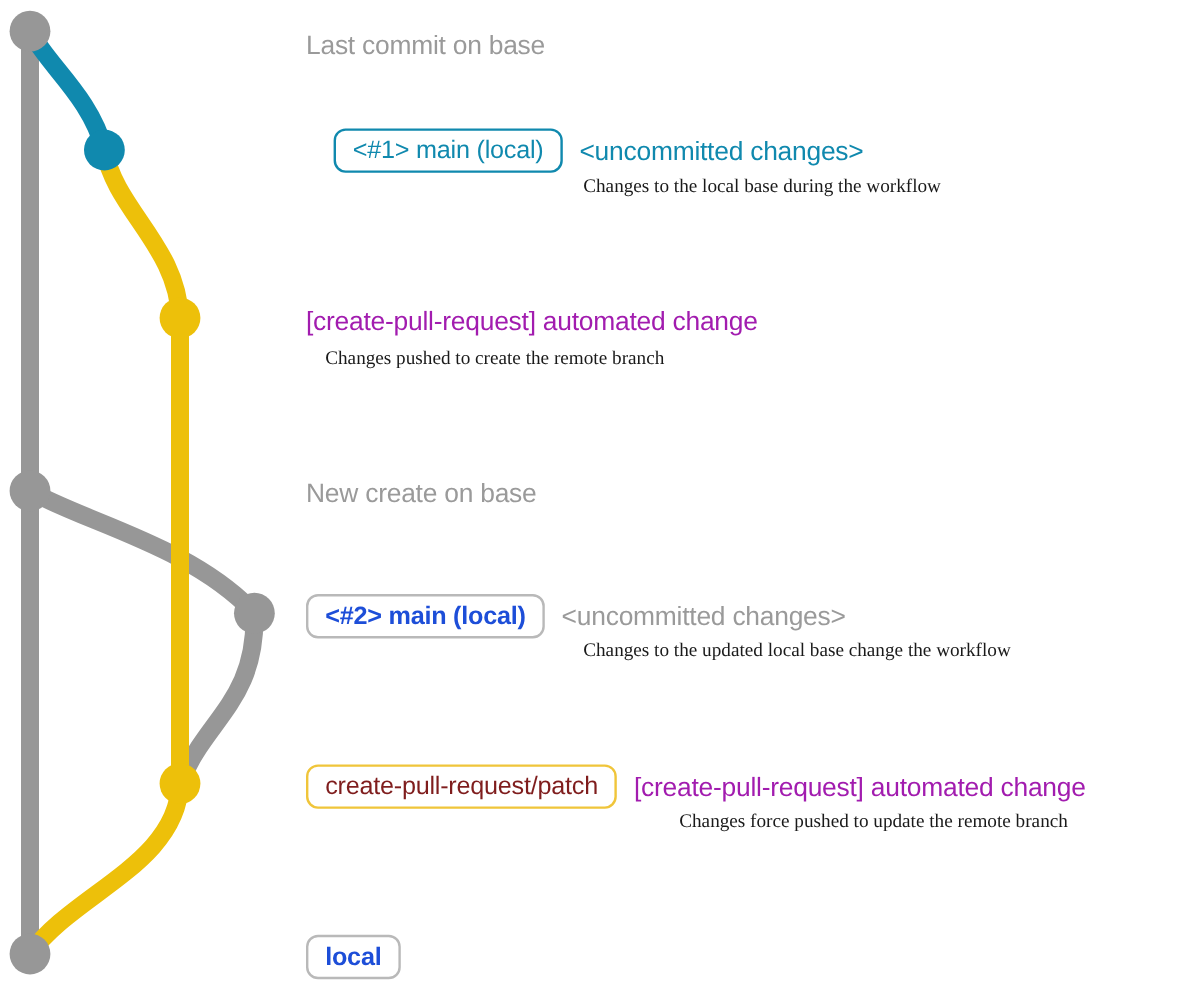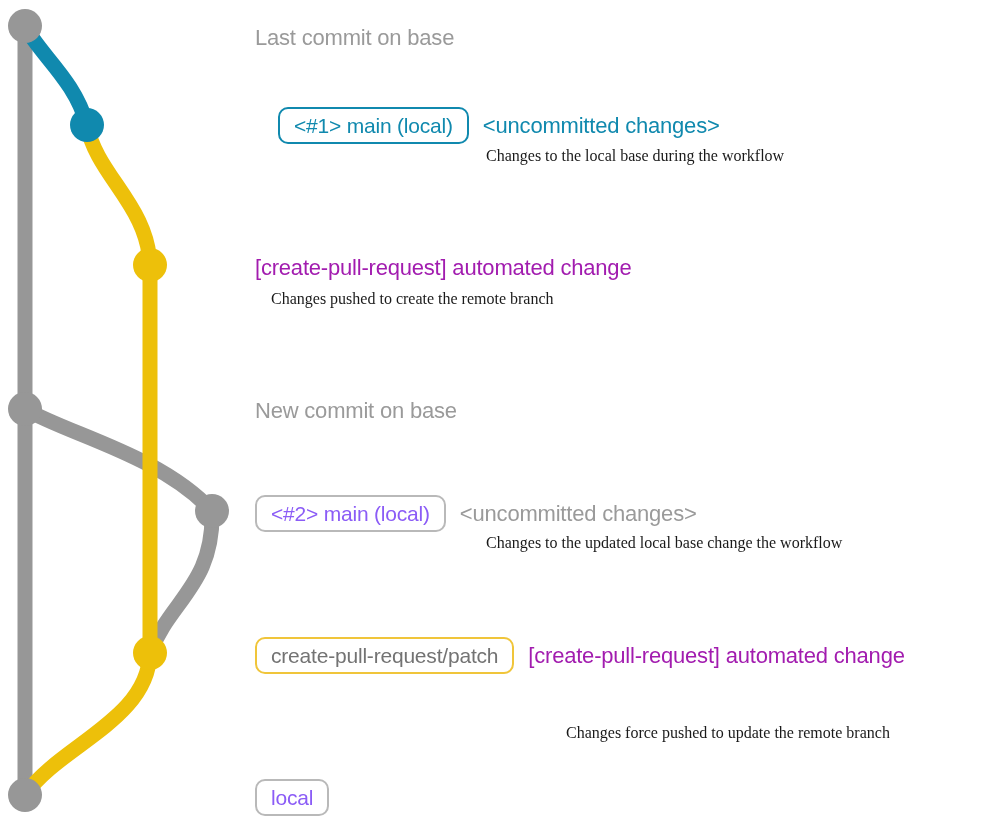--- a/index.html
+++ b/index.html
@@ -42,22 +42,22 @@
     padding: 0 14px;
     border-radius: 10px;
     border: 2px solid #9a9a9a;
     font-size: 21px;
     line-height: 1;
     color: #8c8c8c;
     background: #ffffff;
     letter-spacing: -0.2px;
   }
   .pill.teal   { border-color: #1089ae; color: #1089ae; }
-  .pill.yellow { border-color: #f0c53a; color: #737373; }
-  .pill.gray   { border-color: #b9b9b9; color: #8b5cf6; }
+  .pill.yellow { border-color: #f0c53a; color: #7f1d1d; }
+  .pill.gray   { border-color: #b9b9b9; color: #1d4ed8; font-weight: bold; }
 
   
   .subject {
     font-size: 22px;
     line-height: 1;
     letter-spacing: -0.2px;
     color: #9a9a9a;
   }
   .subject.teal   { color: #1089ae; }
   .subject.yellow { color: #a21caf; }
@@ -111,30 +111,30 @@
   <span class="subject teal pad">&lt;uncommitted changes&gt;</span>
 </div>
 <div class="note" style="left:486px; top:148px;">Changes to the local base during the workflow</div>
 
 <div class="row" style="left:255px; top:254px; height:28px;">
   <span class="subject yellow">[create-pull-request] automated change</span>
 </div>
 <div class="note" style="left:271px; top:291px;">Changes pushed to create the remote branch</div>
 
 <div class="row" style="left:255px; top:396px; height:30px;">
-  <span class="subject gray">New commit on base</span>
+  <span class="subject gray">New create on base</span>
 </div>
 
 <div class="row" style="left:255px; top:495px; height:37px;">
   <span class="pill gray">&lt;#2&gt; main (local)</span>
   <span class="subject gray pad">&lt;uncommitted changes&gt;</span>
 </div>
 <div class="note" style="left:486px; top:535px;">Changes to the updated local base change the workflow</div>
 
 <div class="row" style="left:255px; top:637px; height:37px;">
   <span class="pill yellow">create-pull-request/patch</span>
   <span class="subject yellow pad">[create-pull-request] automated change</span>
 </div>
-<div class="note" style="left:566px; top:677px;margin-top:48px;">Changes force pushed to update the remote branch</div>
+<div class="note" style="left:566px; top:677px;">Changes force pushed to update the remote branch</div>
 
 <div class="row" style="left:255px; top:779px; height:37px;">
   <span class="pill gray">local</span>
 </div>
 
 </body></html>

